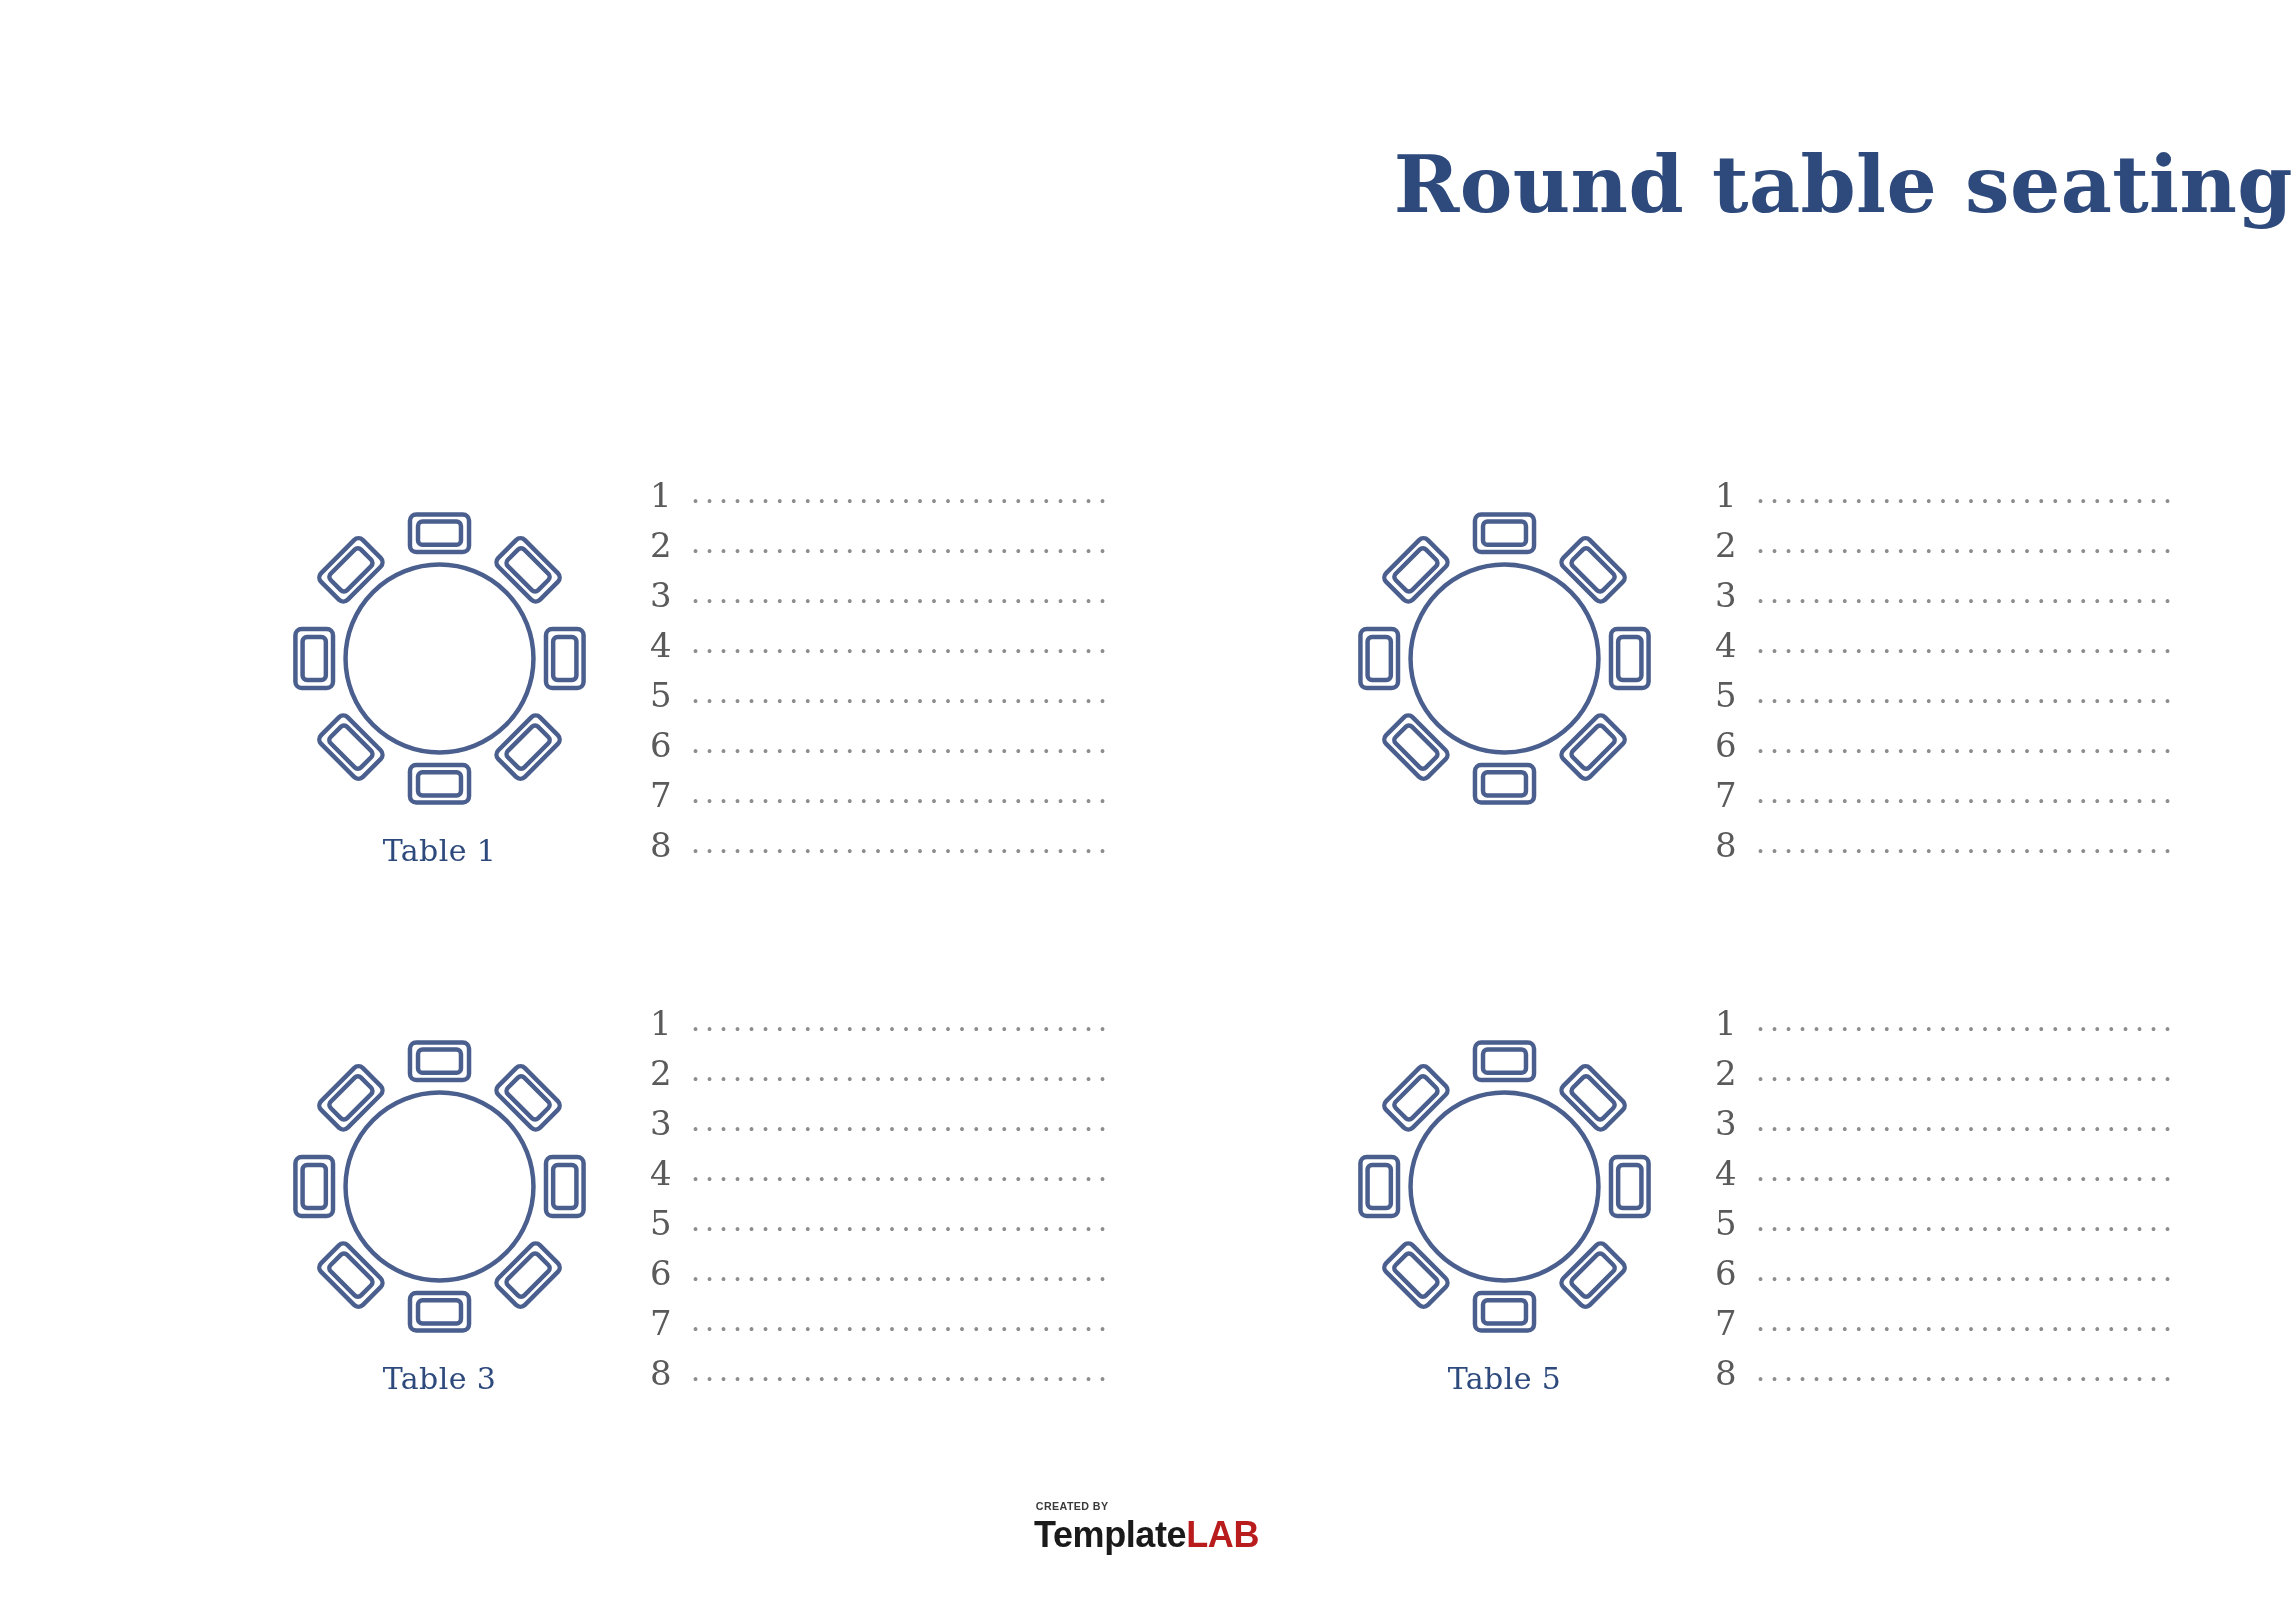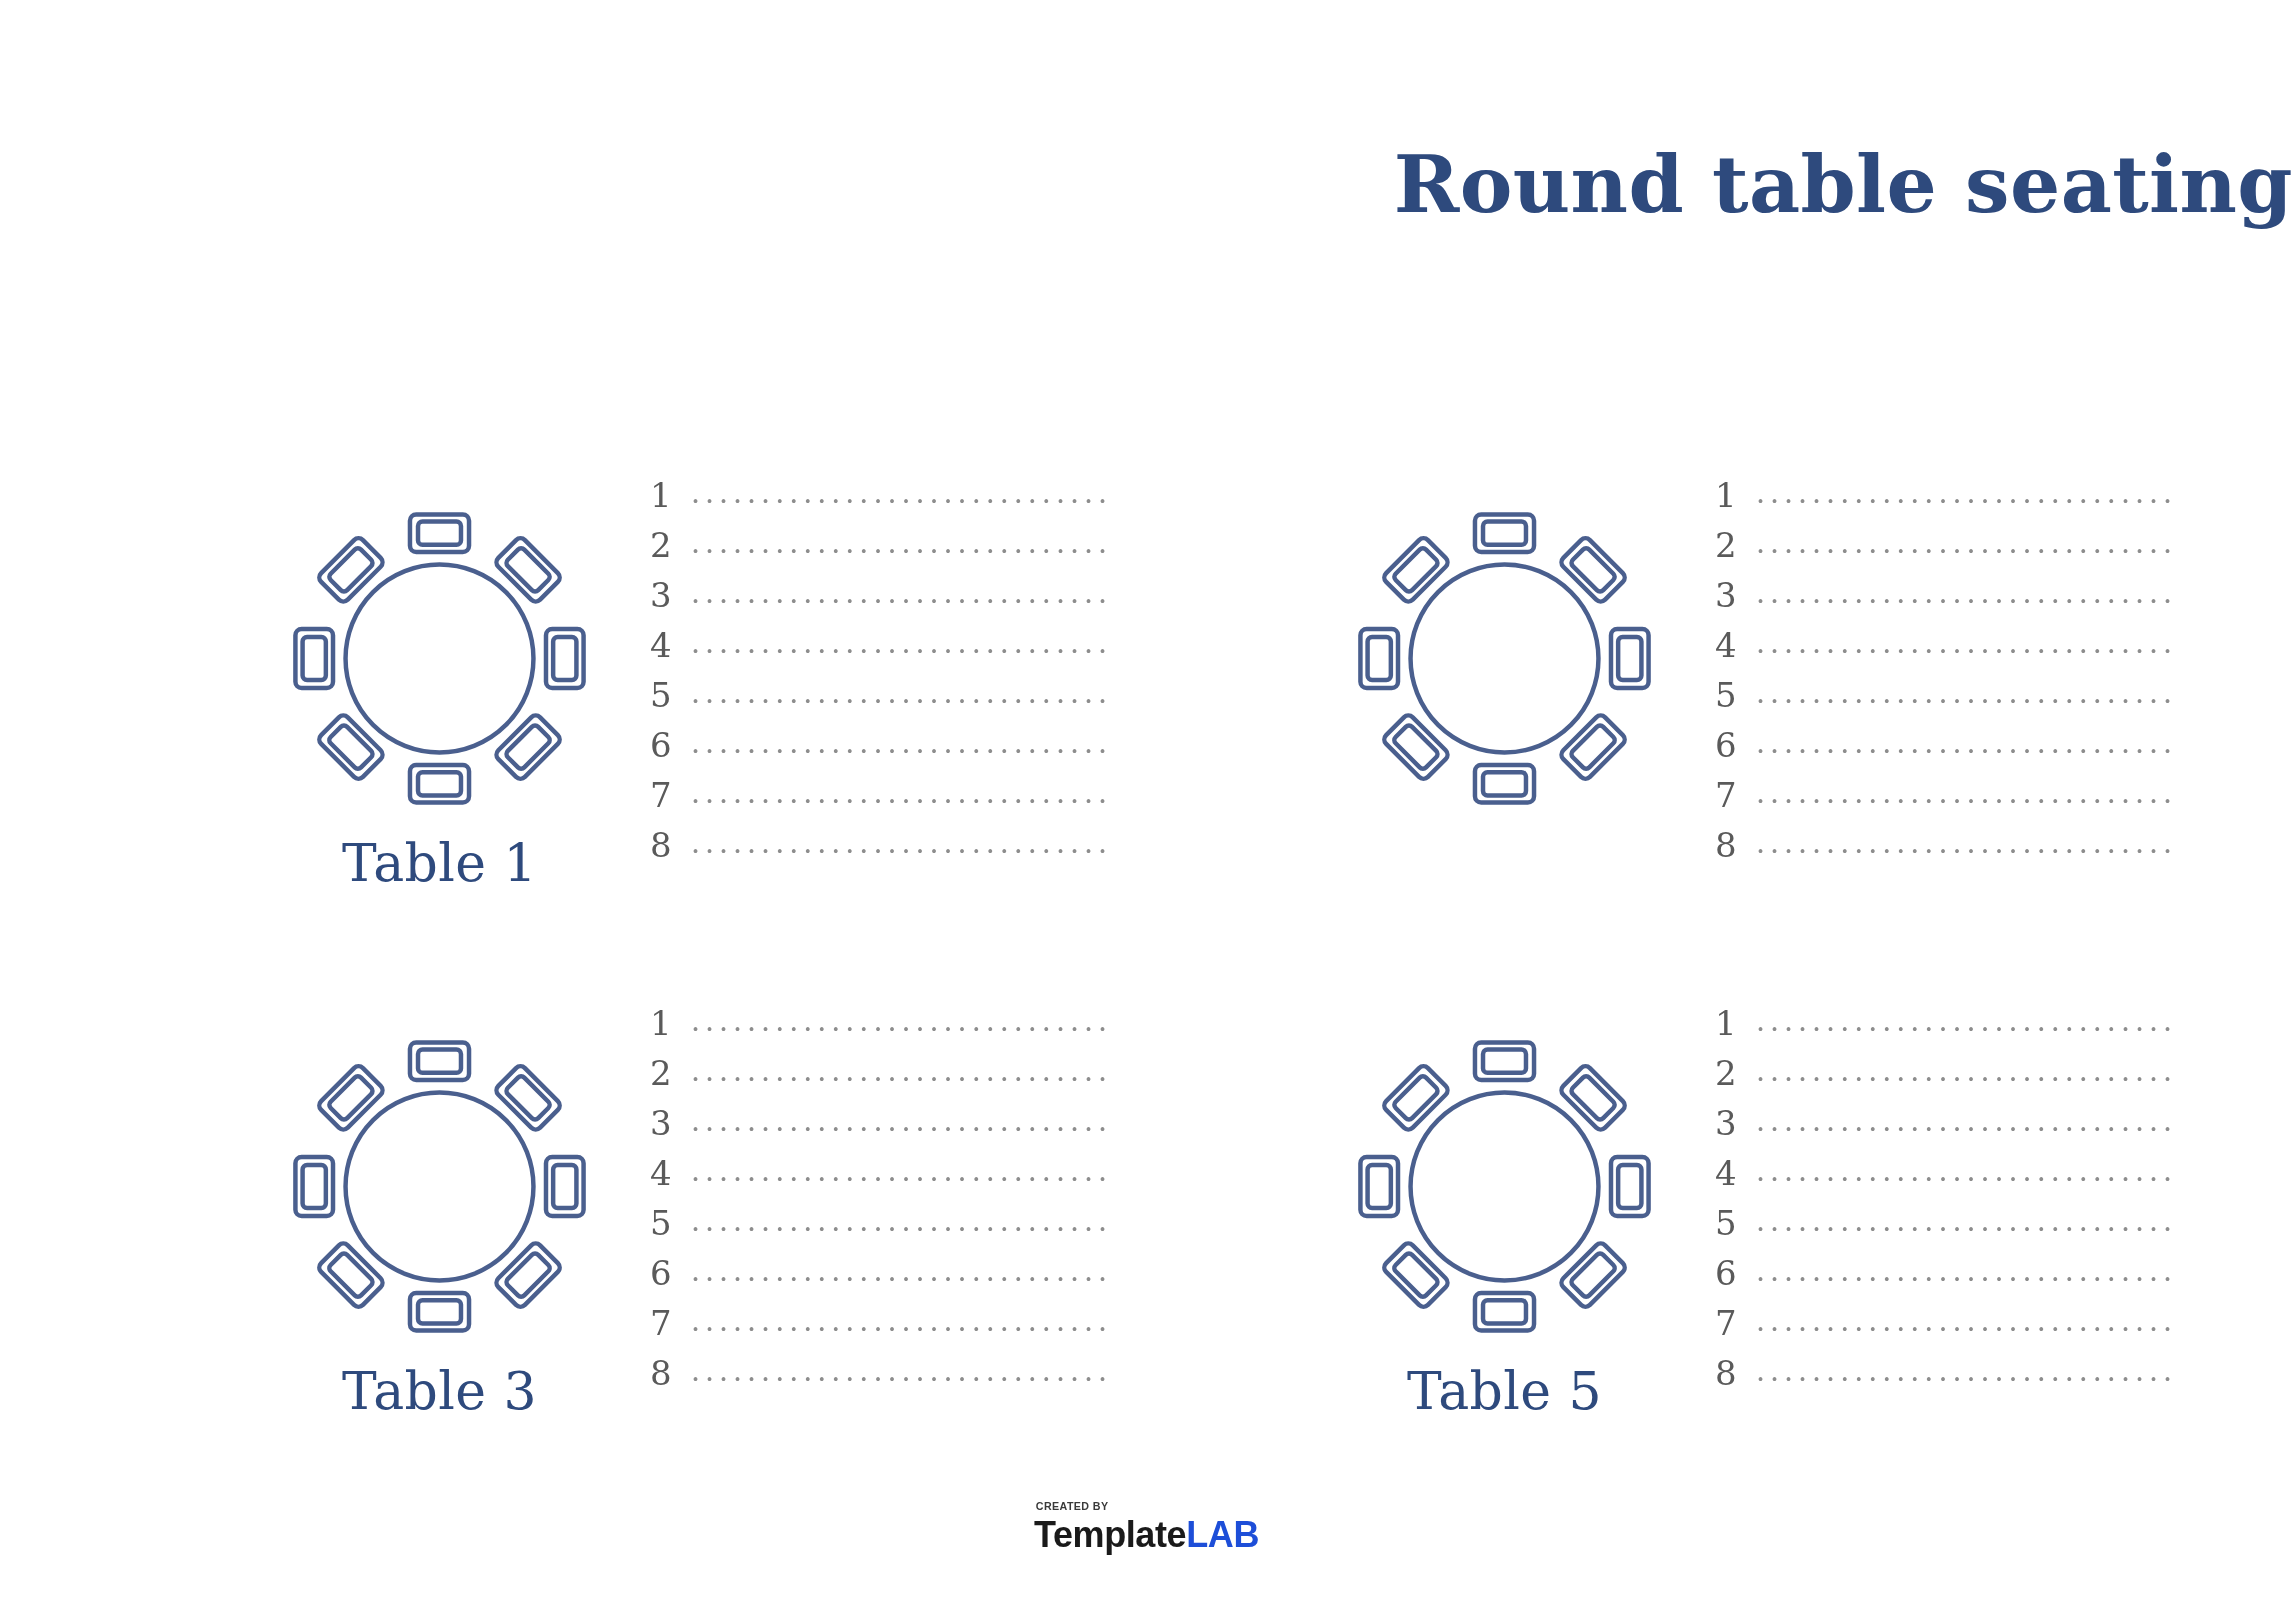--- a/index.html
+++ b/index.html
@@ -60,21 +60,21 @@
   .diagram svg { display: block; }
 
   .table-label {
     position: absolute;
     left: 36px;
     top: 358px;
     width: 421px;
     text-align: center;
     color: #2e4a7d;
     font-family: "DejaVu Serif", serif;
-    font-size: 52px;
+    font-size: 30px;
     font-weight: 400;
     letter-spacing: 0.4px;
   }
 
   
   .seat-list {
     position: absolute;
     left: 457px;
     top: 0px;
     width: 555px;
@@ -127,21 +127,21 @@
     letter-spacing: 0.4px;
     color: #3a3a3a;
   }
   .brand {
     font-family: "Liberation Sans", sans-serif;
     font-size: 36px;
     font-weight: 700;
     letter-spacing: -0.4px;
     color: #1a1a1a;
   }
-  .brand .lab { color: #1d4ed8; margin-top: 36px; }
+  .brand .lab { color: #b91c1c; margin-top: 36px; }
 </style>
 </head>
 <body>
 
 <div class="page">
 
   <div class="title">
     <span>Round table seating</span>
   </div>
 

